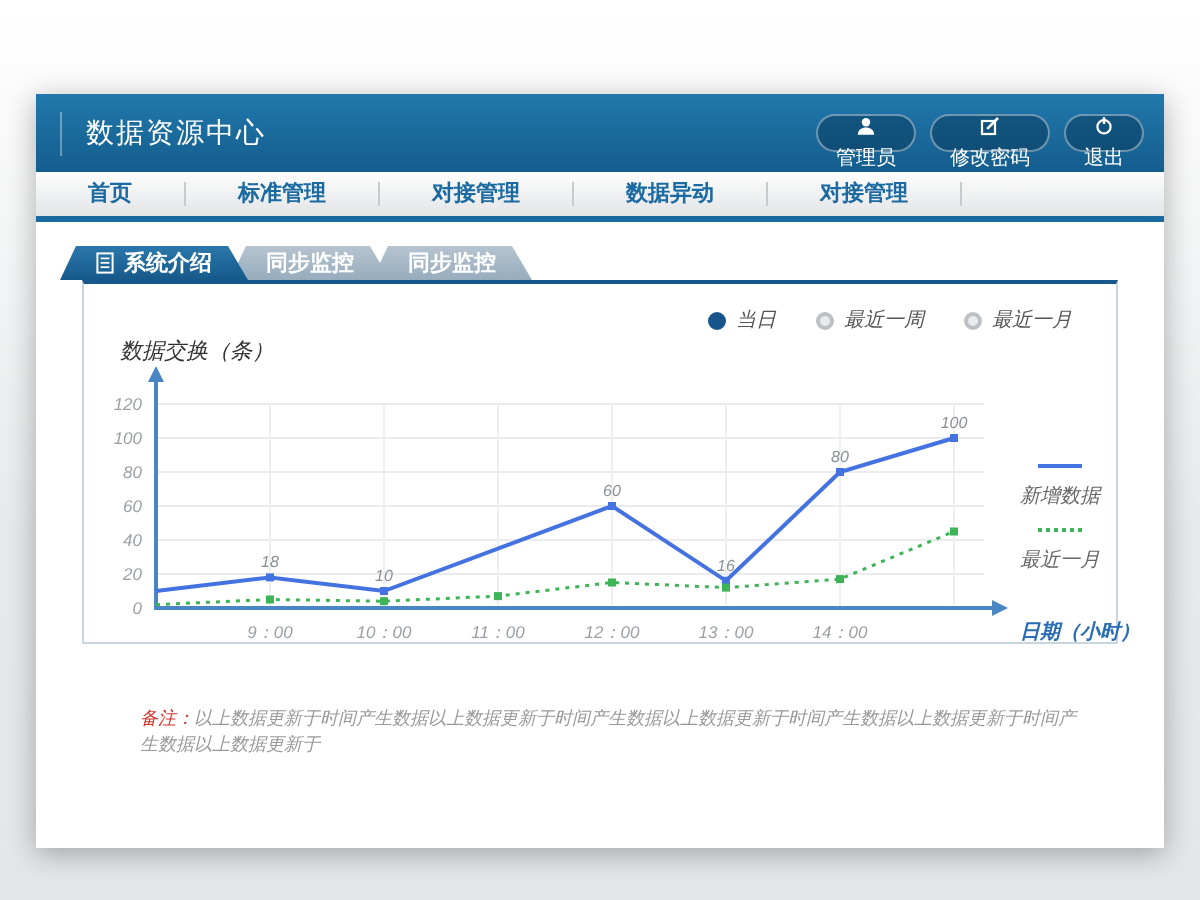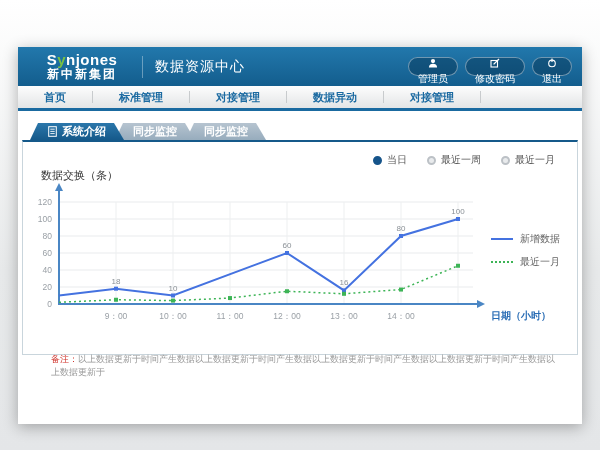--- a/index.html
+++ b/index.html
@@ -28,45 +28,41 @@
   
   .tabs{margin:12px 0 0 12px;display:flex;height:17px;position:relative;z-index:2;}
   .tab{position:relative;color:#fff;font-size:11px;font-weight:bold;padding:0 18px;display:flex;
     align-items:center;gap:5px;margin-right:-9px;white-space:nowrap;
     clip-path:polygon(8px 0,calc(100% - 10px) 0,100% 100%,0 100%);cursor:pointer;}
   .tab.active{background:linear-gradient(#2b77ab,#15598a);z-index:3;}
   .tab.t2{background:linear-gradient(#b6c4d0,#97acbd);z-index:2;}
   .tab.t3{background:linear-gradient(#b6c4d0,#97acbd);z-index:1;}
   .tab svg{display:block;}
   
-  .panel{margin:0 4px;border:1px solid #c9d5dc;border-top:2px solid #15598a;height:215px;
-    position:relative;background:#fff;}
+  .panel{margin:0 23px;border:1px solid #c9d5dc;border-top:2px solid #15598a;height:182px;
+    position:relative;background:#fff;font-style:italic;}
   .radio-group{position:absolute;top:11px;right:22px;display:flex;gap:20px;font-size:10px;color:#555;align-items:center;}
   .radio-opt{display:flex;align-items:center;gap:5px;cursor:pointer;}
   .radio-dot{width:9px;height:9px;border-radius:50%;border:2px solid #bcc1c6;background:#e9ebed;}
   .radio-opt.selected .radio-dot{border:2px solid #16548a;background:#16548a;}
   .ylabel{position:absolute;top:26px;left:18px;font-size:11px;color:#333;}
   #chart-svg{position:absolute;left:0;top:40px;}
   .chart-legend{position:absolute;left:468px;top:90px;font-size:10px;color:#666;}
-  .legend-row{display:flex;align-items:center;gap:7px;margin-bottom:9px;cursor:pointer;}
+  .legend-row{display:flex;align-items:center;gap:7px;margin-bottom:9px;cursor:pointer;flex-direction:column;}
   .legend-line-solid{width:22px;height:0;border-top:2px solid #4472e0;}
   .legend-line-dotted{width:22px;height:0;border-top:2px dotted #3db456;}
   .note{position:absolute;top:211px;left:28px;right:16px;font-size:9px;color:#999;line-height:1.4;}
   .note-prefix{color:#d0342c;}
 </style>
 </head>
 <body>
 
 <div class="site-card">
 
   <div class="header">
-    <div class="logo">
-      <div class="logo-l1">S<span class="logo-y">y</span>njones</div>
-      <div class="logo-l2">新中新集团</div>
-    </div>
     <div class="header-divider"></div>
     <div class="site-title">数据资源中心</div>
     <div class="user-area">
       <div class="pill">
         <span>
           <svg width="10" height="10" viewBox="0 0 10 10">
               <circle cx="5" cy="3.1" r="2.1" fill="#fff"></circle>
               <path d="M0.9 9.4 C0.9 6.8 3 5.7 5 5.7 C7 5.7 9.1 6.8 9.1 9.4 Z" fill="#fff"></path>
             </svg>
         </span>

